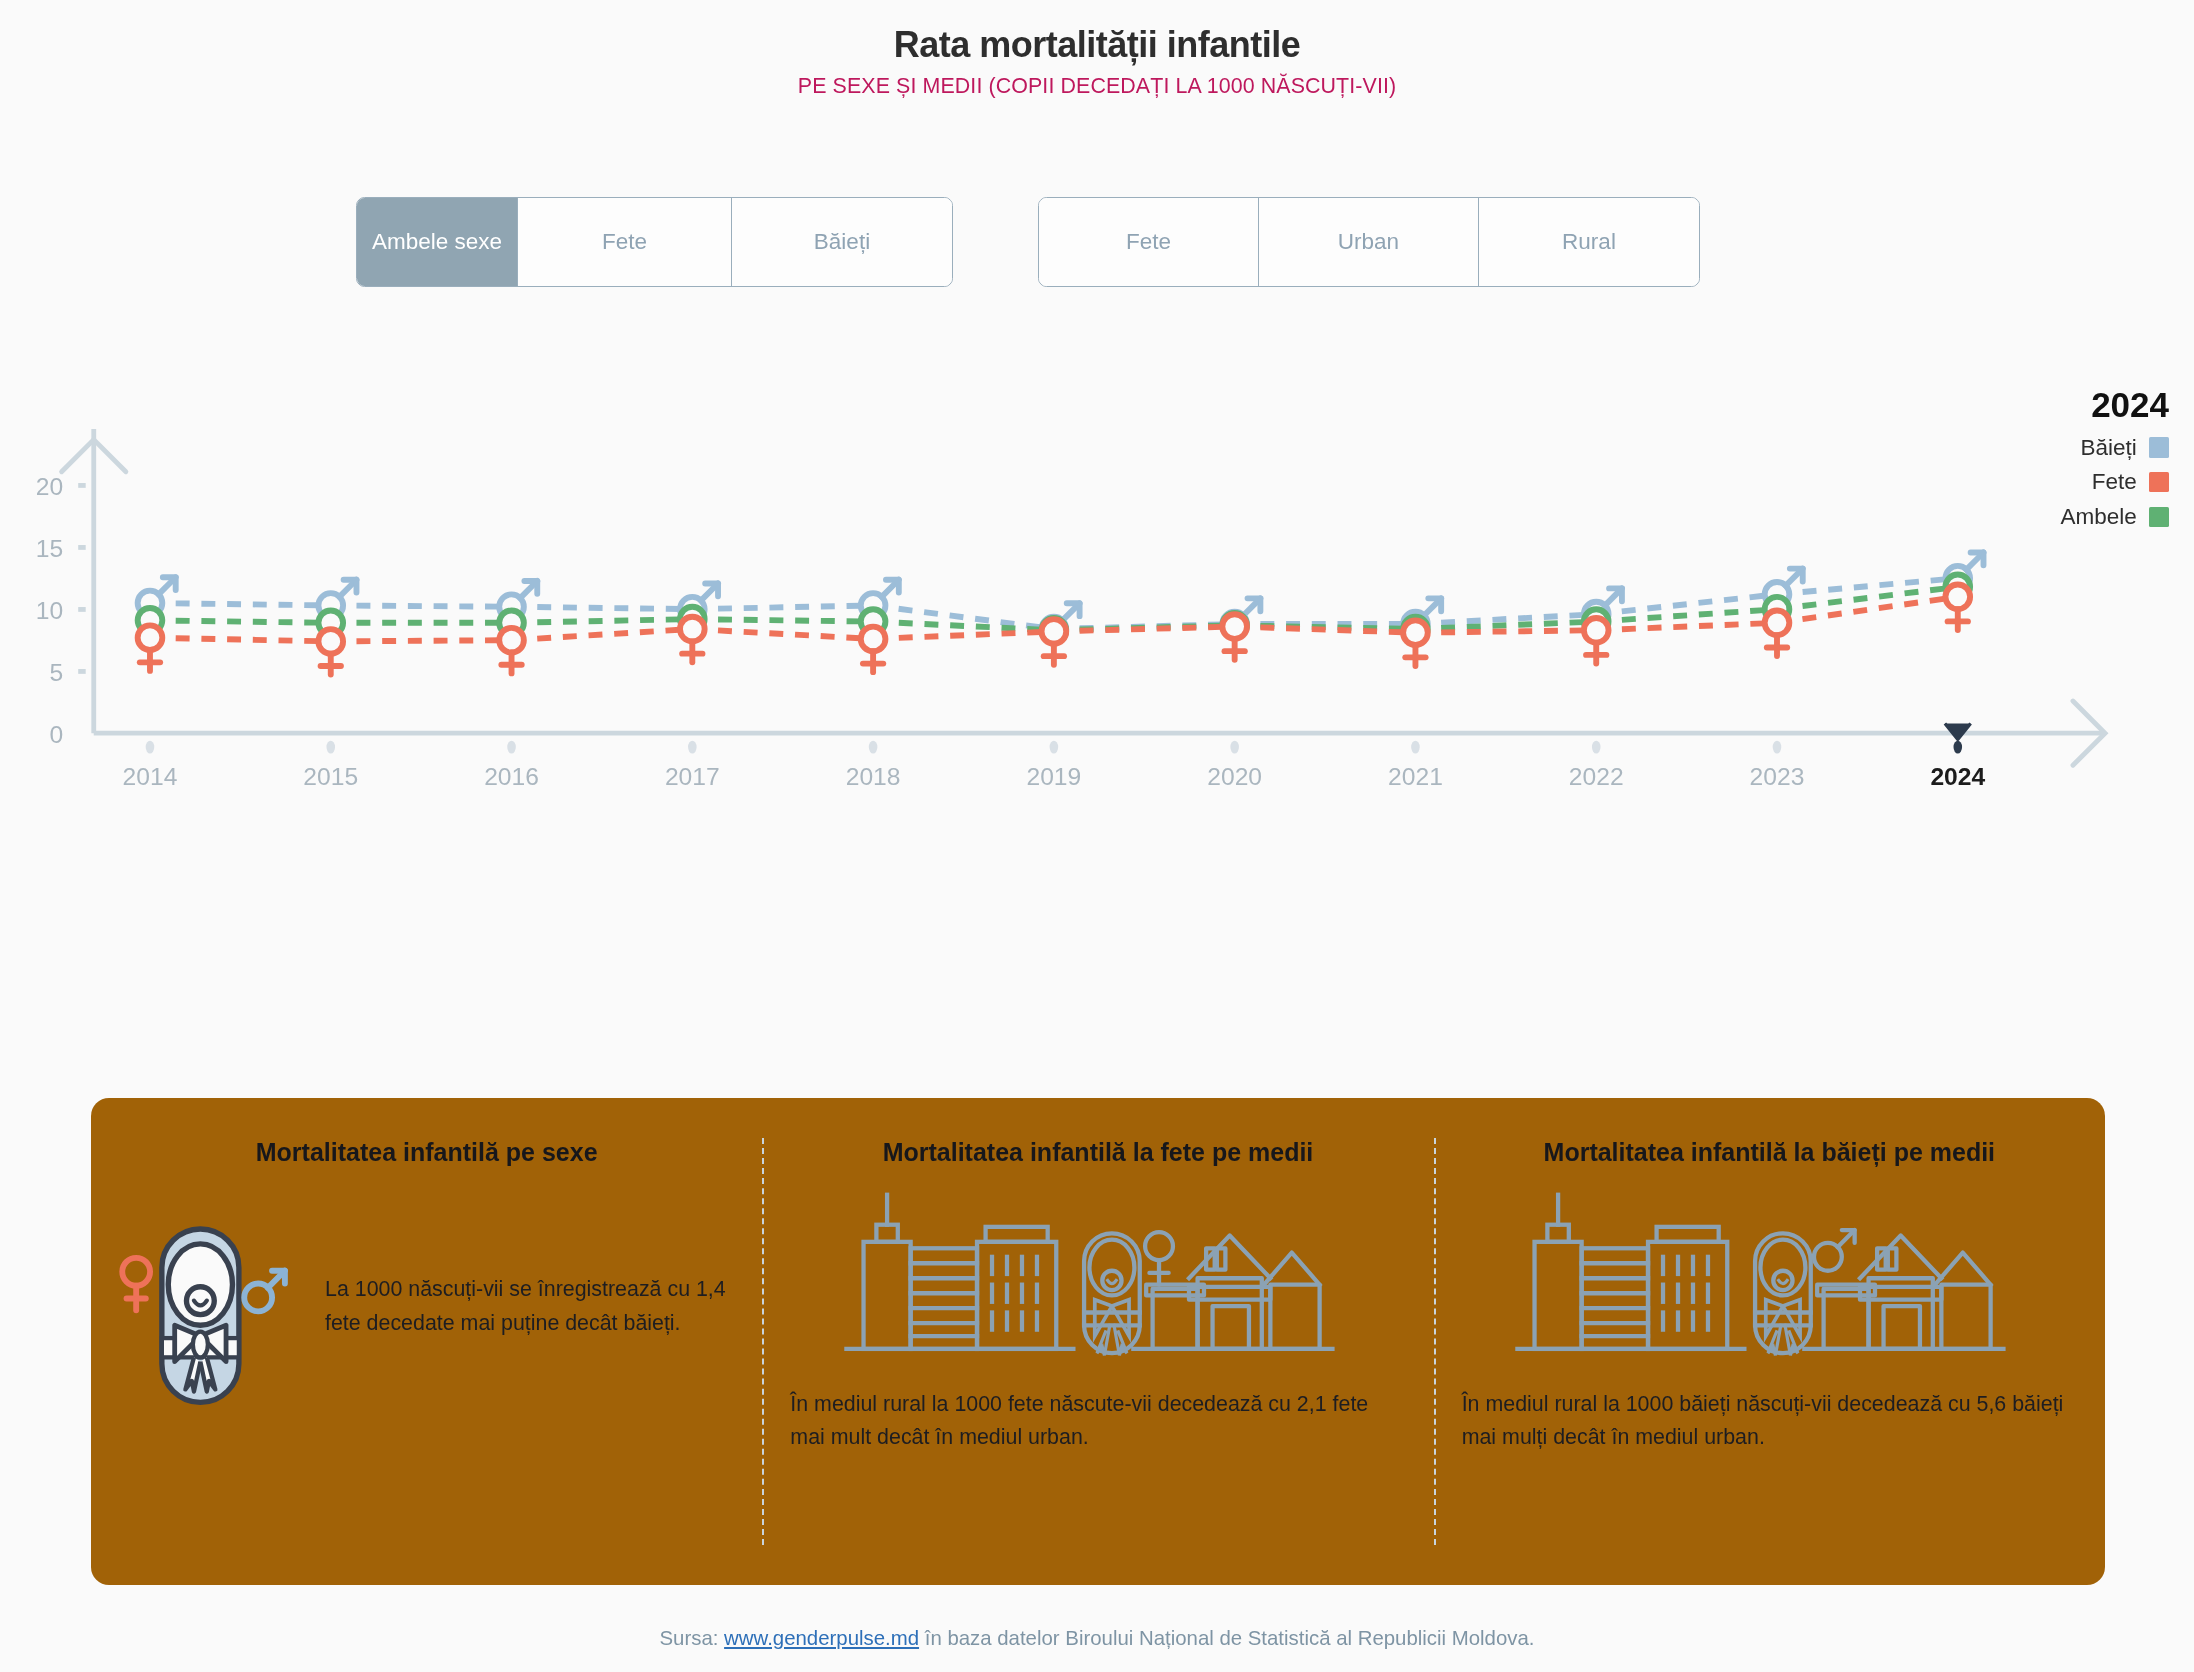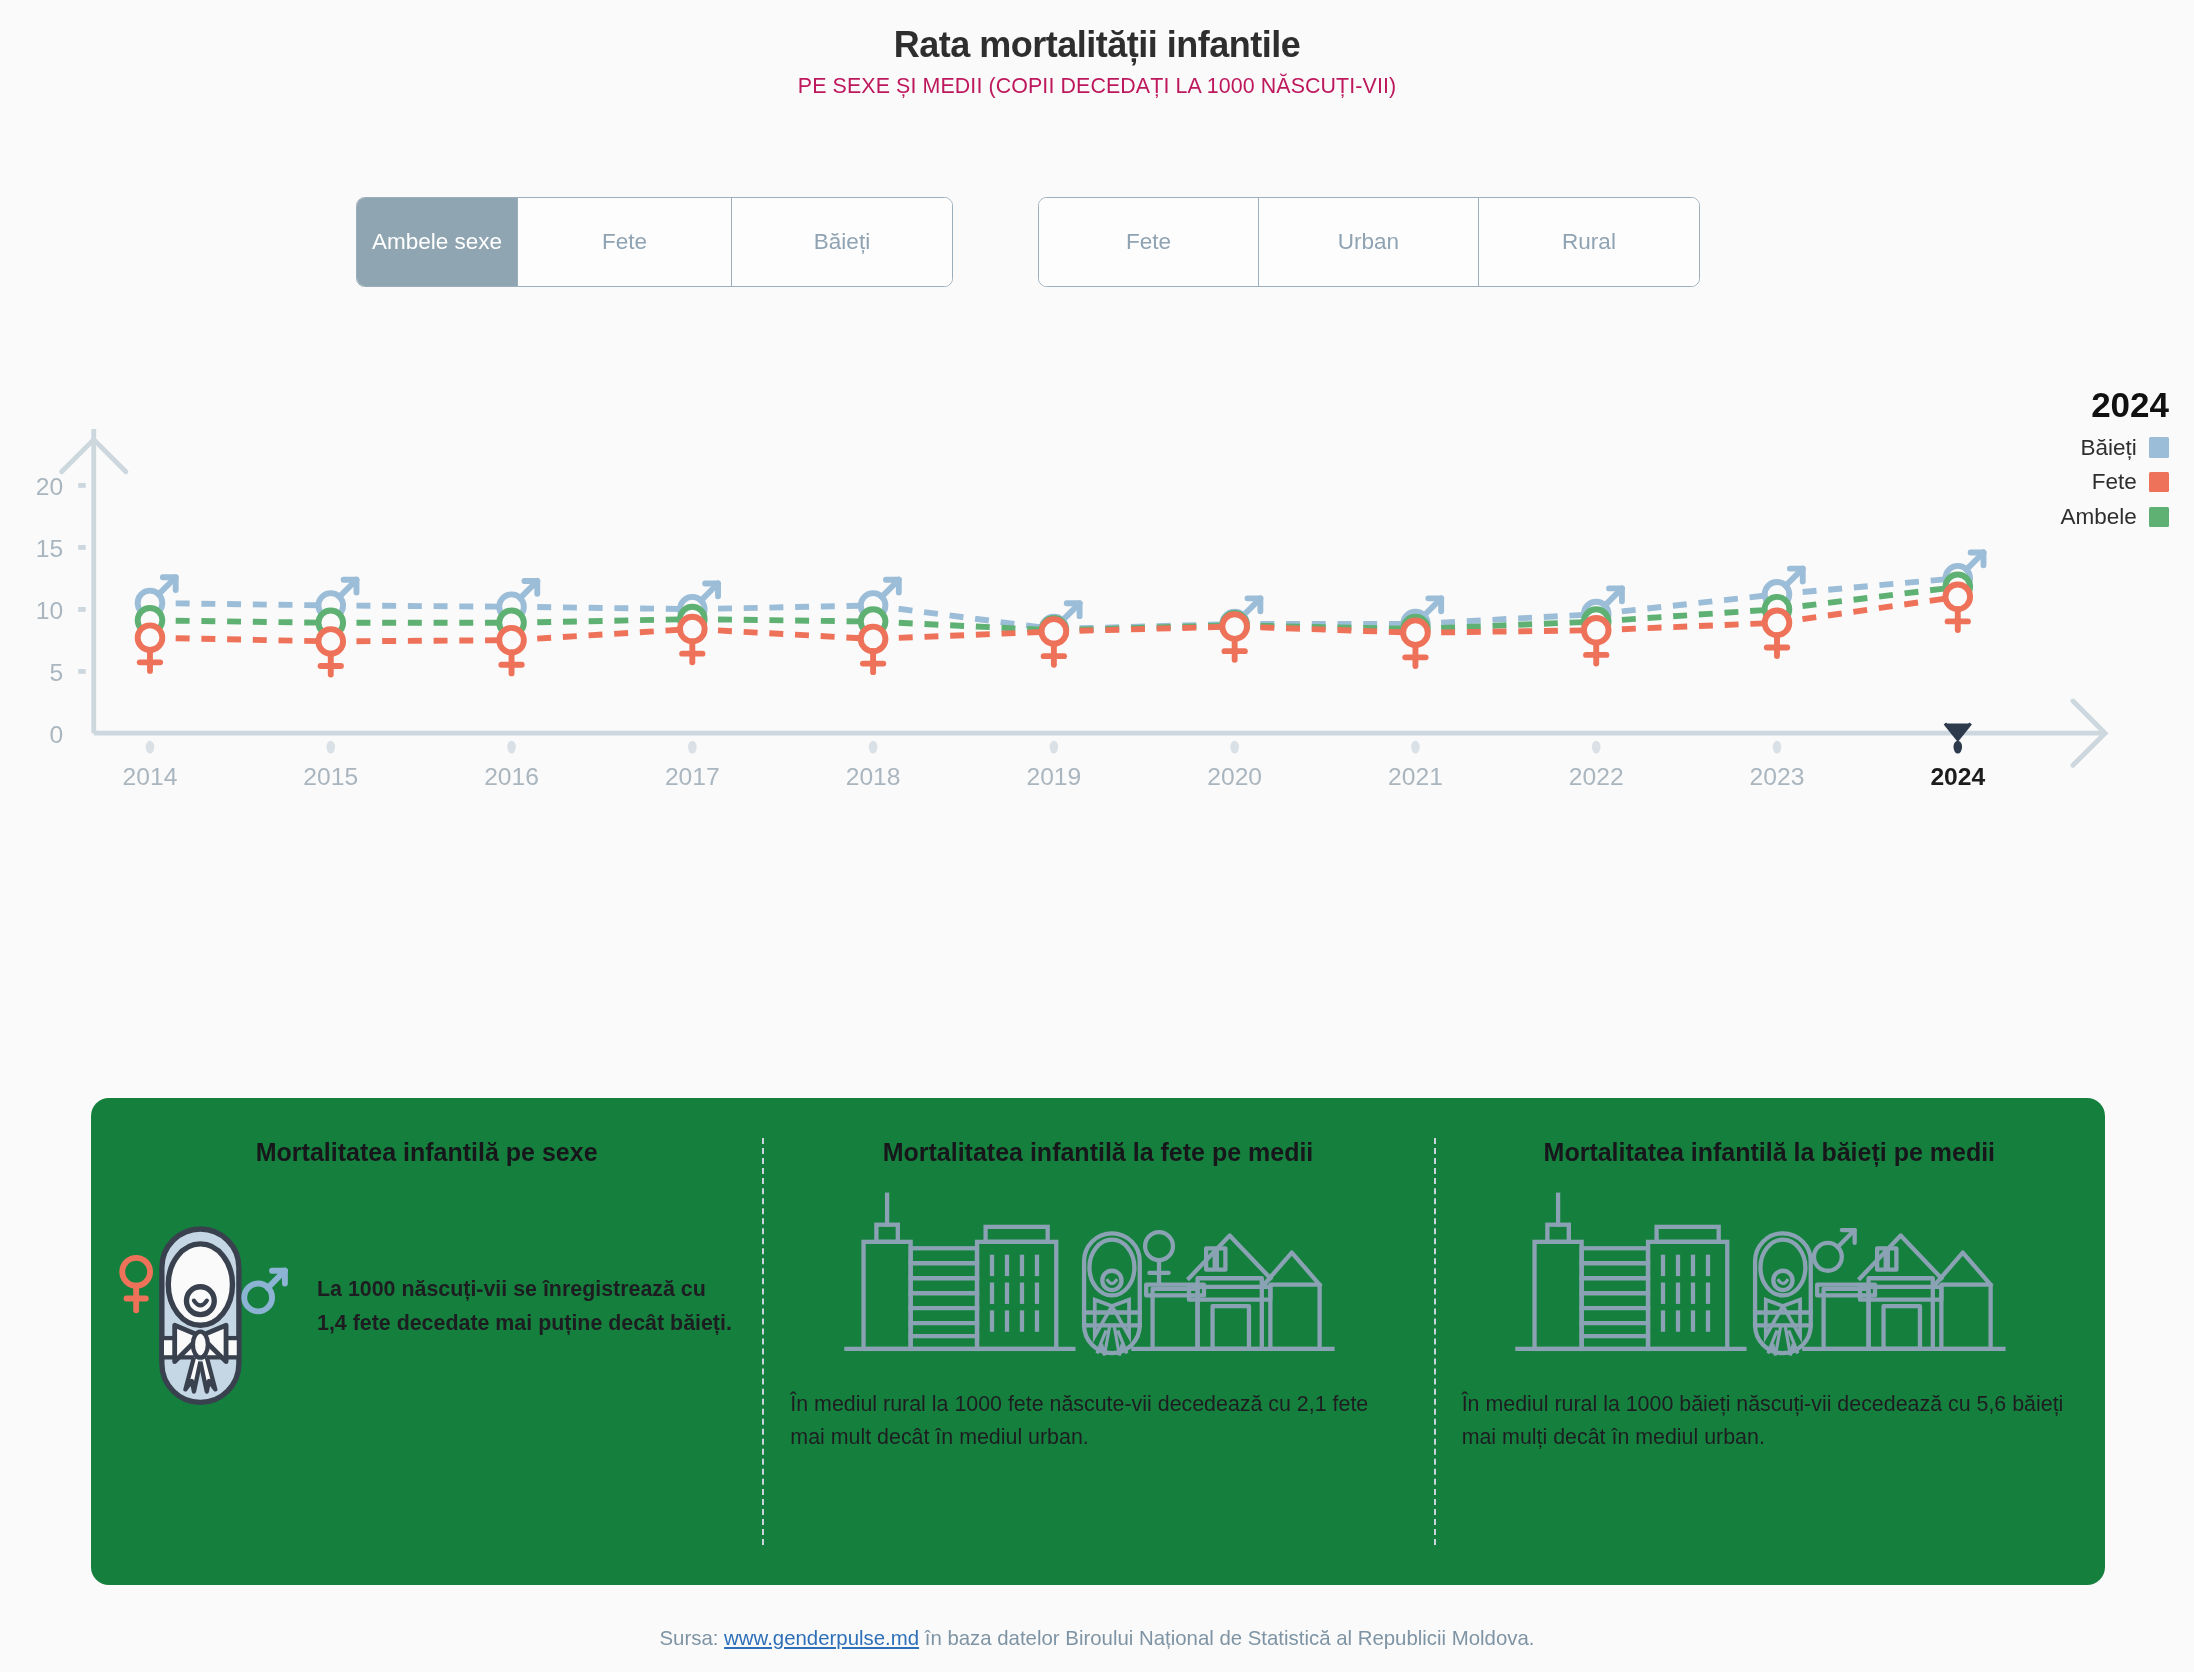--- a/index.html
+++ b/index.html
@@ -59,33 +59,33 @@
     display: flex; align-items: center; justify-content: flex-end;
     gap: 11.8px; margin-bottom: 8.6px;
   }
   .legend-label { font-size: 22.5px; color: #2e2e2e; }
   .legend-sw { width: 20.4px; height: 20.4px; border-radius: 1.6px; }
 
   
   .panel {
     position: absolute; left: 91px; top: 1098px;
     width: 2014px; height: 487px;
-    background: #15803d; border-radius: 18px;
+    background: #a16207; border-radius: 18px;
     display: flex;
   }
   .cell { position: relative; flex: 1; padding: 39px 28px 0 28px; }
   .cell + .cell::before {
     content: ""; position: absolute; left: 0; top: 40px; bottom: 40px;
     border-left: 2.1px dashed #c9d4dc;
   }
   .cell-title {
     font-size: 25px; font-weight: bold; color: #17171b;
     text-align: center; line-height: 1.25;
   }
-  .cell-body { display: flex; align-items: center; gap: 16px; margin-top: 31px; font-weight: bold; }
+  .cell-body { display: flex; align-items: center; gap: 24px; margin-top: 31px; }
   .cell-text {
     font-size: 21.4px; color: #1d1d21; line-height: 1.6;
   }
   .cell-icons { display: flex; align-items: center; justify-content: center; gap: 7.5px; }
   .cell2-text, .cell3-text {
     font-size: 21.4px; color: #1d1d21; line-height: 1.55;
     margin-top: 25px; text-align: left;
   }
   .cell2-icons { display: flex; align-items: flex-end; justify-content: center; margin-top: 18px; }
 

